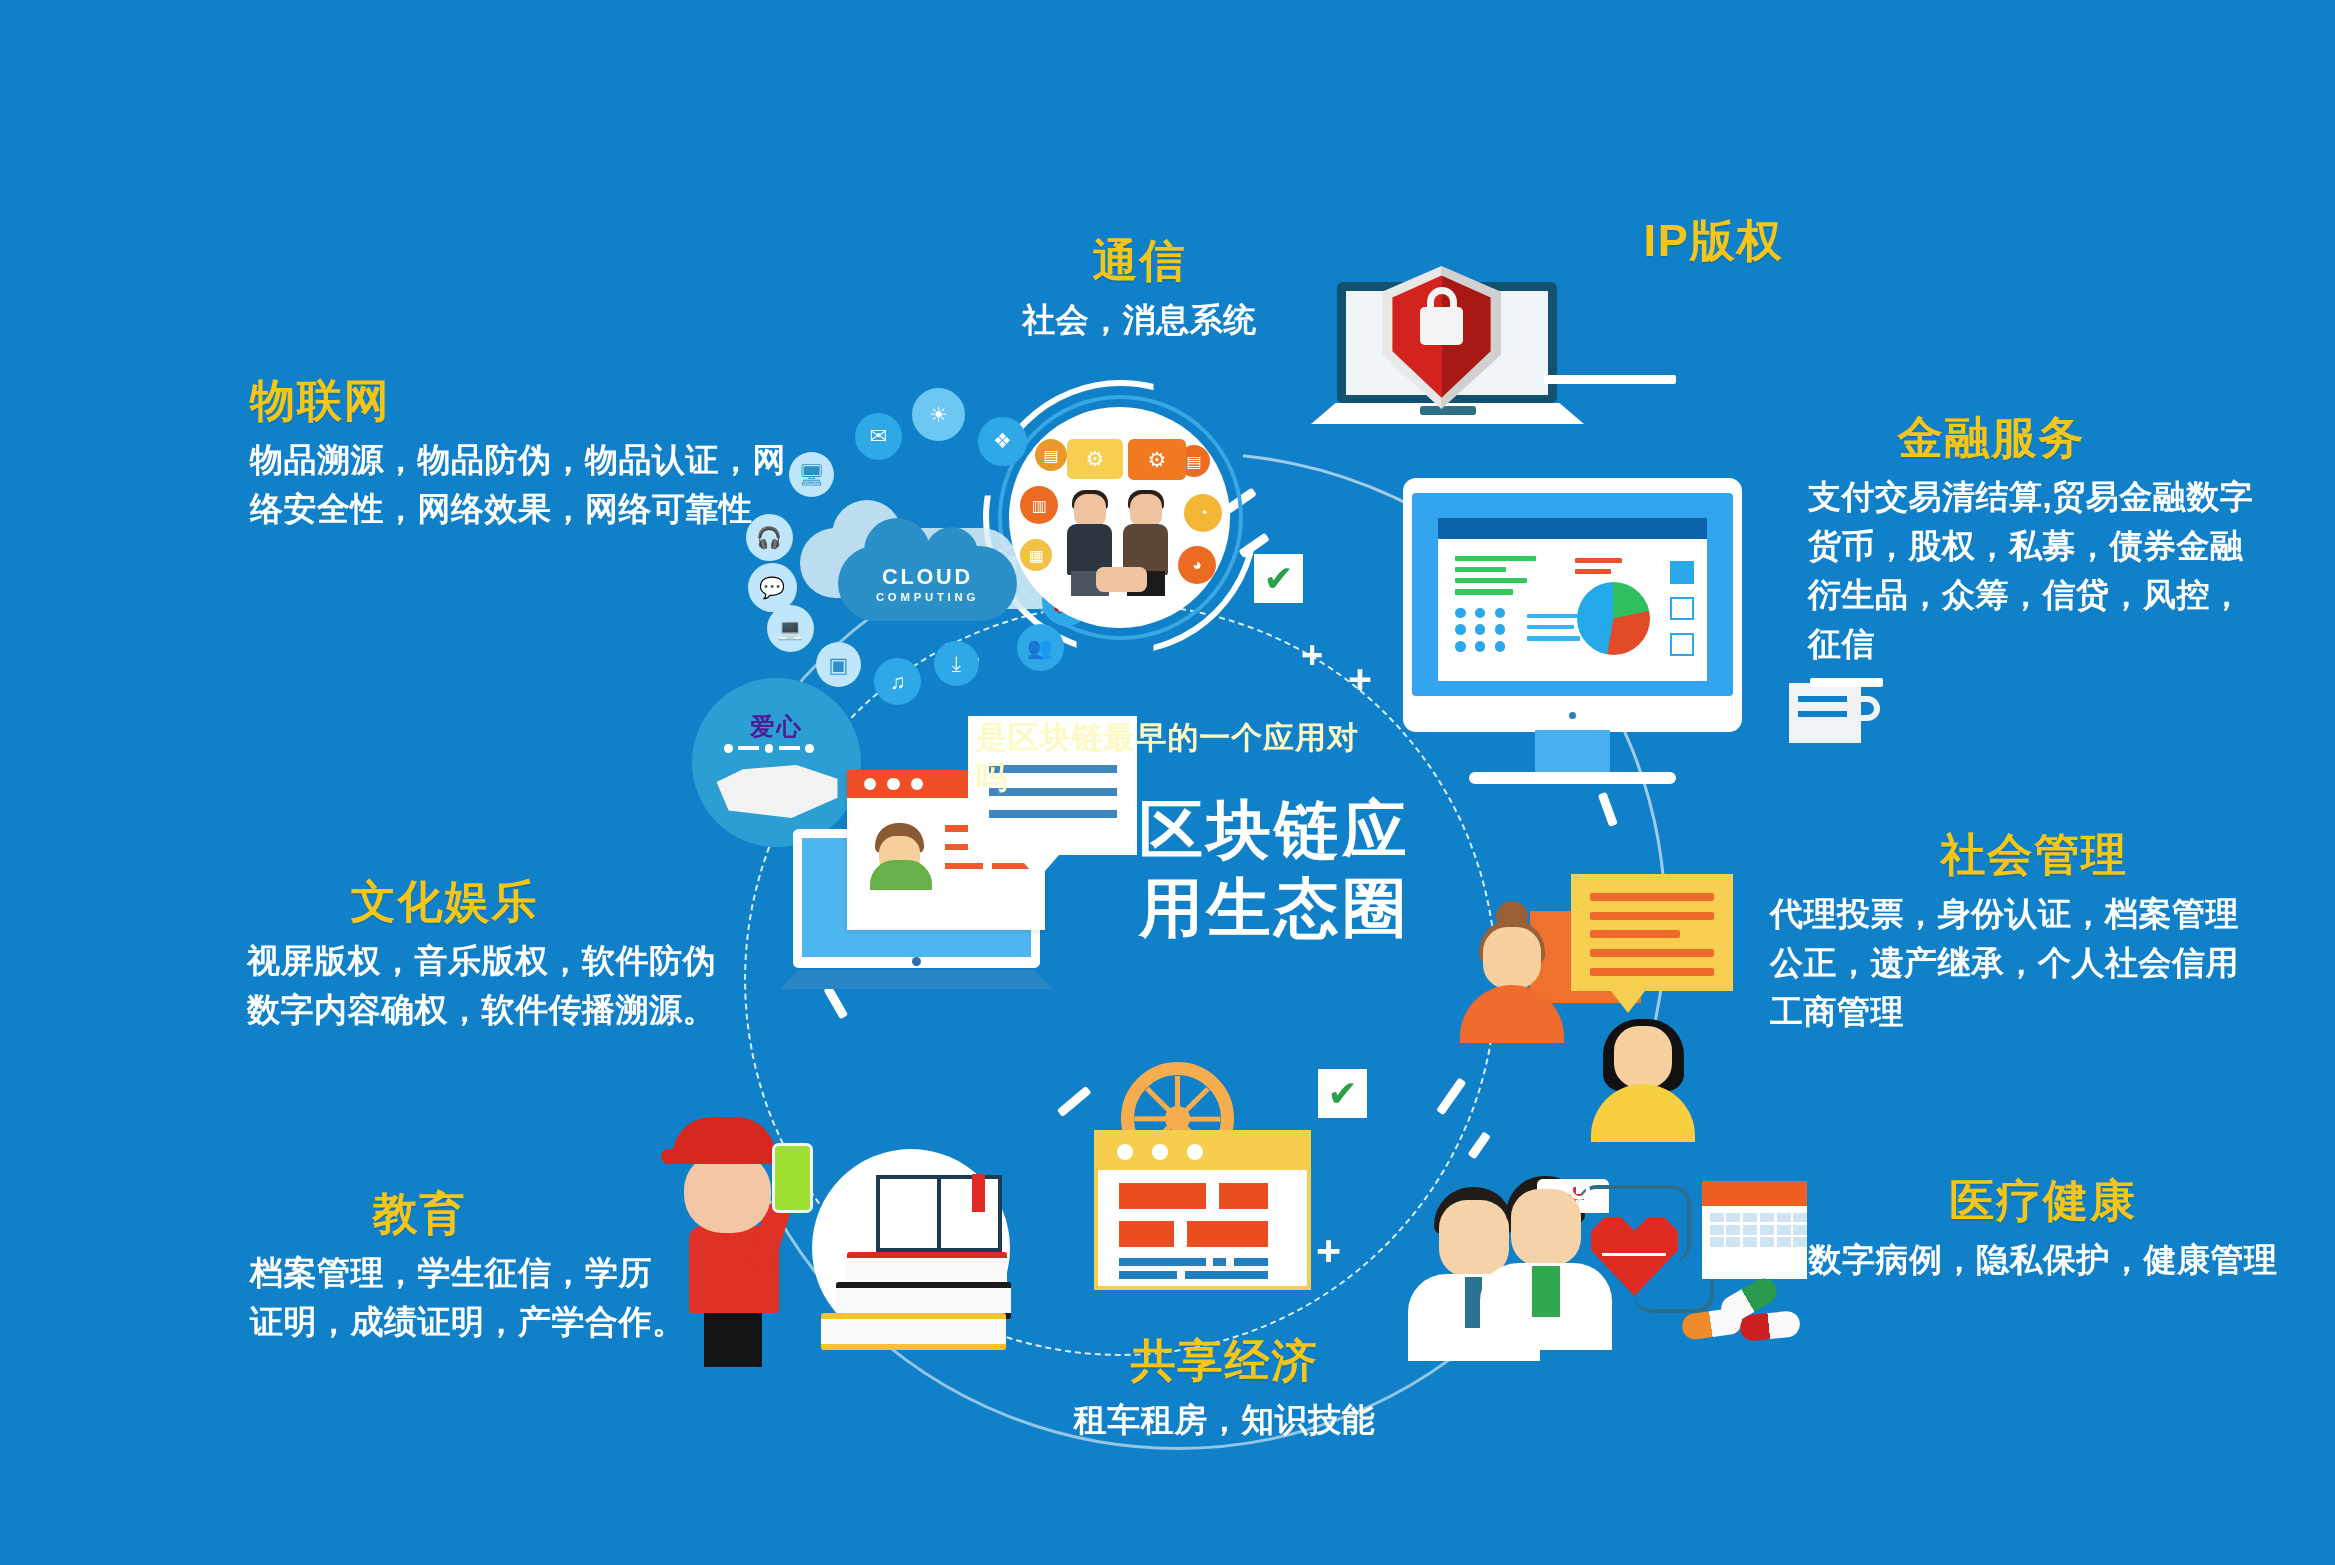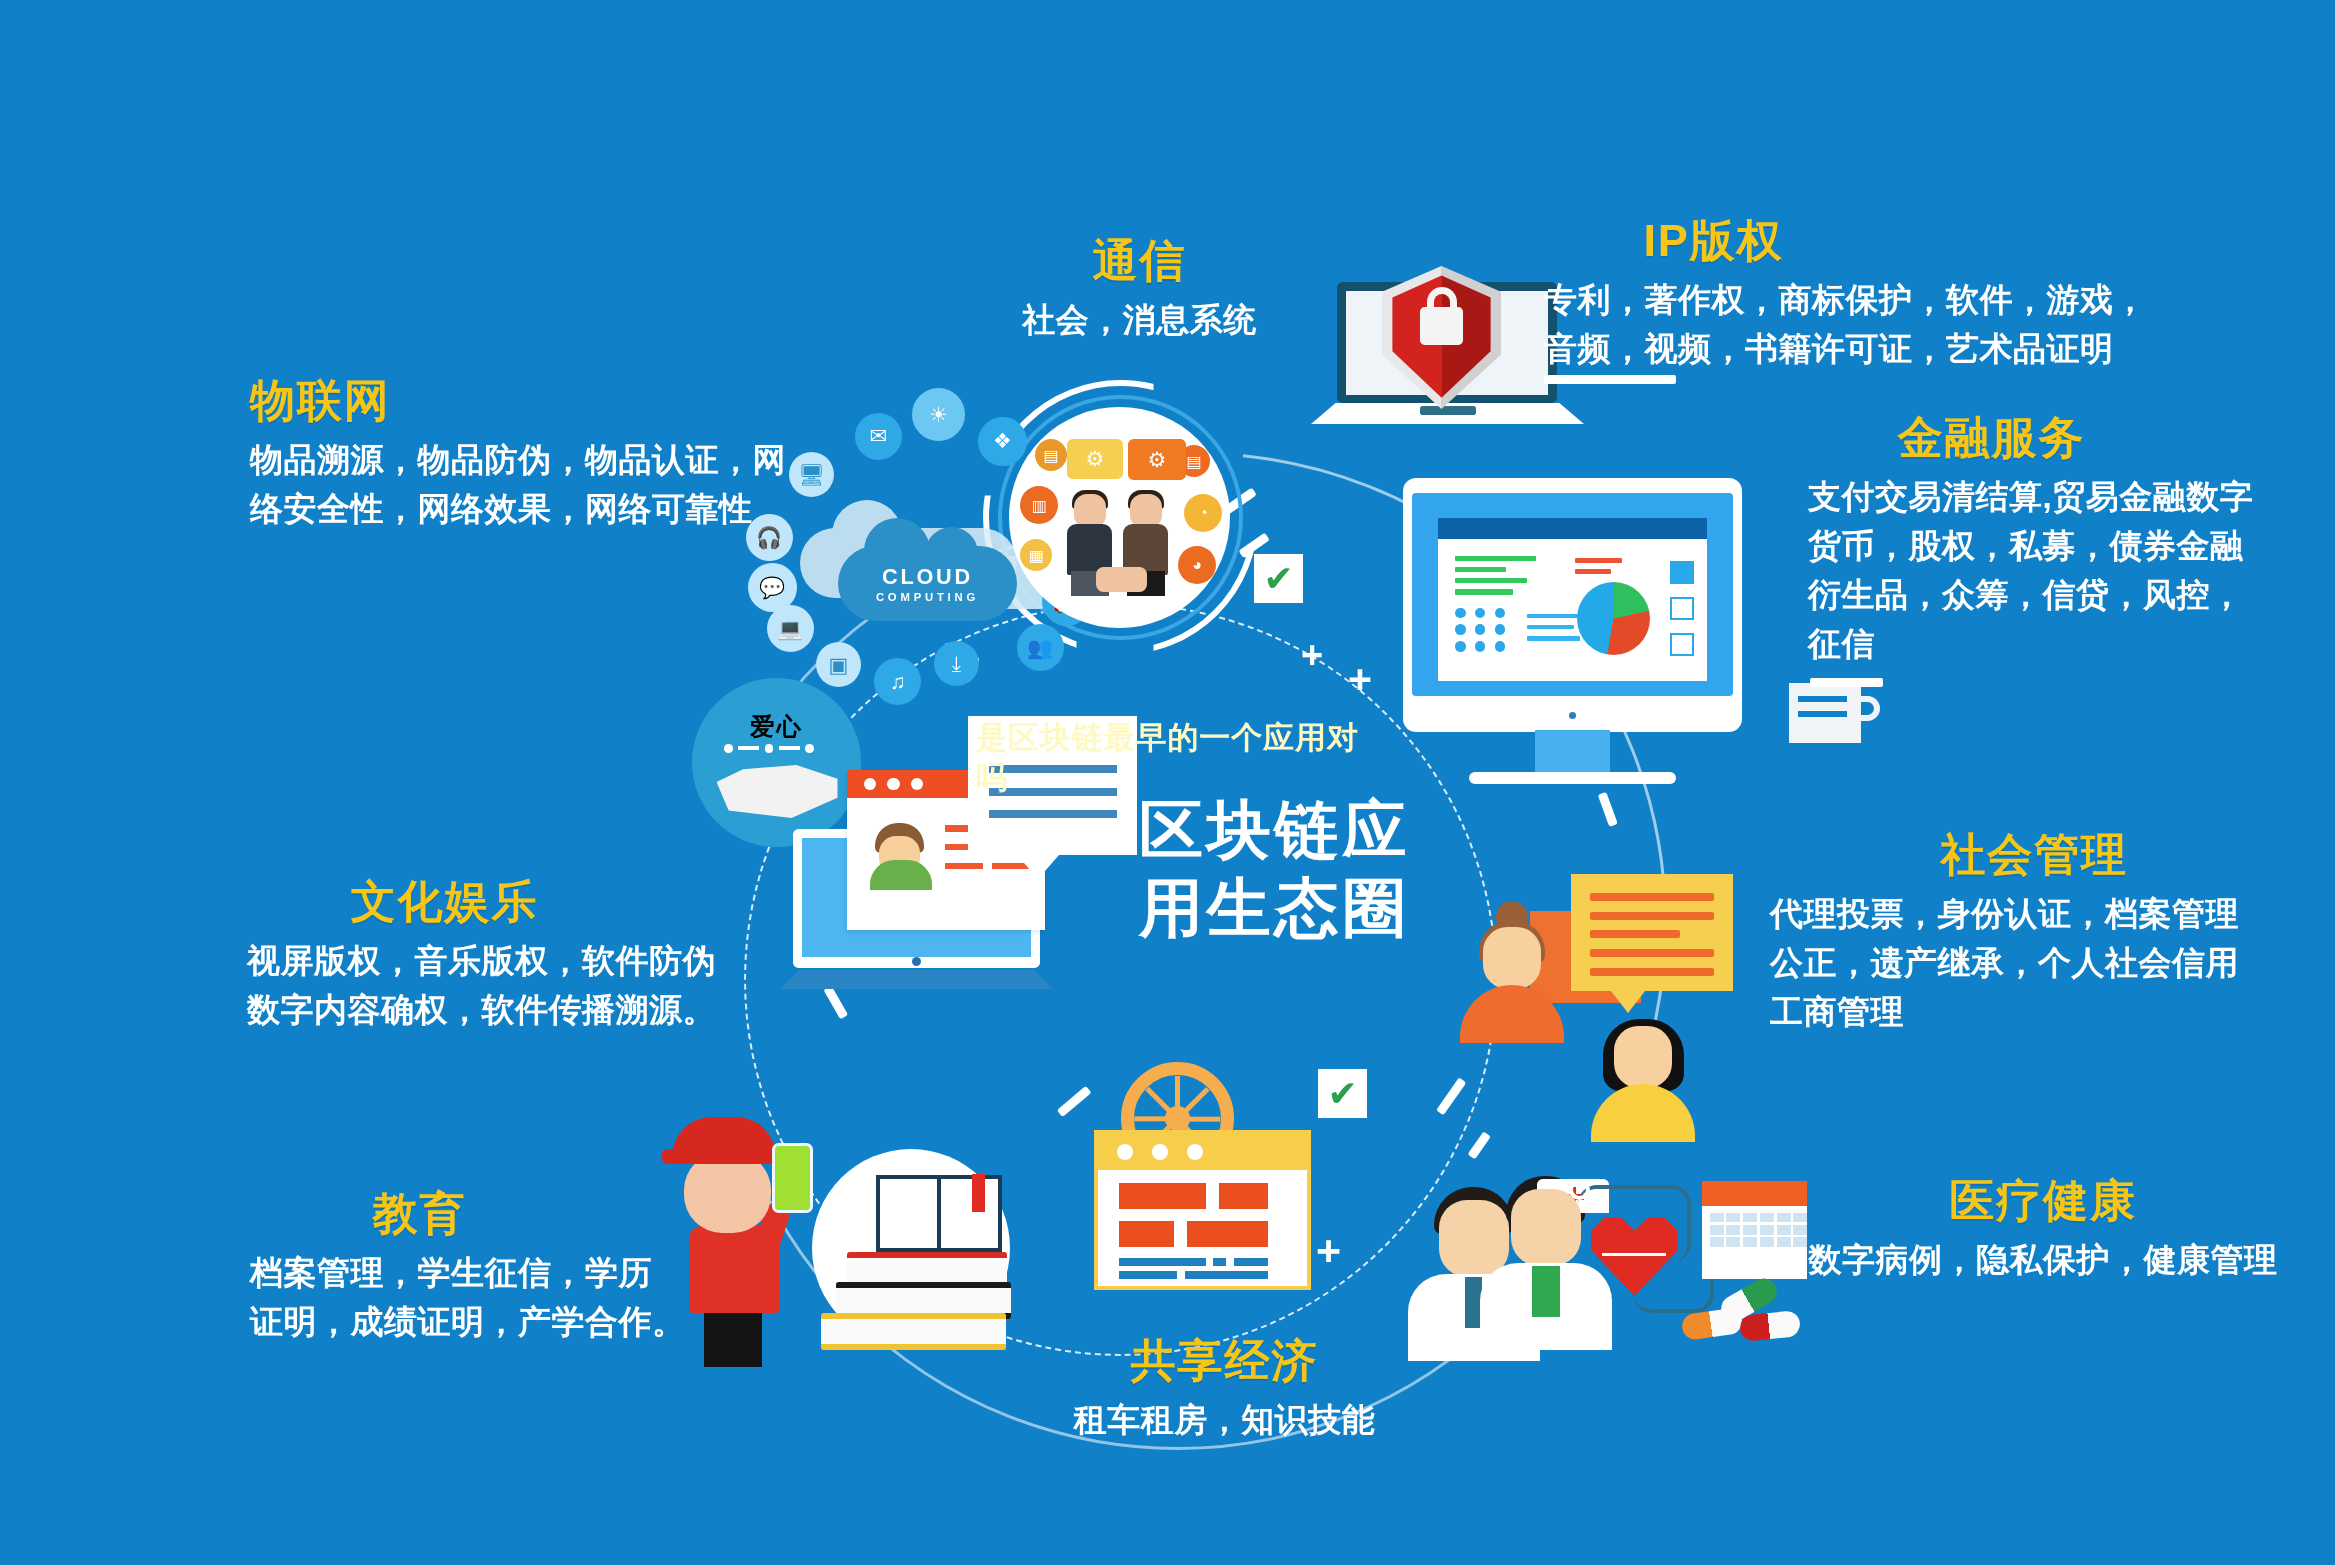--- a/index.html
+++ b/index.html
@@ -127,21 +127,21 @@
   #laptopL .lscr{position:absolute;left:9.4px;top:8.5px;right:9.4px;bottom:11.3px;background:#4db5f0;}
   #laptopL .base{position:absolute;left:0;top:141px;width:273px;height:19px;background:#2a85c4;
      clip-path:polygon(7% 0,93% 0,100% 100%,0 100%);}
   #laptopL .dot{position:absolute;left:50%;margin-left:-4.7px;top:128px;width:9.4px;height:9.4px;border-radius:50%;background:#2a6fae;}
   #speech{position:absolute;left:968px;top:716px;width:169px;height:139px;background:#ffffff;}
   #speech .ln{position:absolute;left:21px;height:7.5px;background:#3f87bf;}
   #speech .tail{position:absolute;left:49px;top:139px;width:0;height:0;border-left:21px solid transparent;border-right:21px solid transparent;border-top:24.5px solid #ffffff;}
 
   
   #heart{position:absolute;left:692px;top:678px;width:169px;height:169px;border-radius:50%;background:#2b9fd4;}
-  #heart .lbl{position:absolute;left:0;right:0;top:32px;text-align:center;color:#000000;font-weight:bold;font-size:24.5px;letter-spacing:1.9px;}
+  #heart .lbl{position:absolute;left:0;right:0;top:32px;text-align:center;color:#4c1d95;font-weight:bold;font-size:24.5px;letter-spacing:1.9px;}
   #heart .hand{position:absolute;left:24.5px;top:87px;width:121px;height:53px;background:#f2f2f2;
      clip-path:polygon(0 32%,22% 8%,66% 0,100% 26%,100% 62%,62% 100%,10% 86%);}
   #heart .dots{position:absolute;left:32px;top:66px;display:flex;align-items:center;gap:5.6px;}
   #heart .dots i{width:8.5px;height:8.5px;border-radius:50%;background:#fff;display:block;}
   #heart .dots b{width:21px;height:3.8px;background:#fff;display:block;}
 
   
   #cal{position:absolute;left:1094px;top:1130px;width:217px;height:160px;background:#ffffff;border:4.7px solid #f7ce4c;box-sizing:border-box;}
   #cal .top{position:absolute;left:0;right:0;top:0;height:36px;background:#f7ce4c;display:flex;align-items:center;gap:19px;padding-left:19px;}
   #cal .top i{width:16px;height:16px;border-radius:50%;background:#fff;display:block;}
@@ -529,22 +529,20 @@
   <div id="center-title">区块链应
 用生态圈</div>
 
   <div class="blk" style="left:942px;top:235px;width:395px;">
     <div class="hd">通信</div>
     <div class="bd">社会，消息系统</div>
   </div>
 
   <div class="blk r" style="left:1544px;top:215px;width:678px;text-align:left;">
     <div class="hd" style="text-align:center;width:339px;">IP版权</div>
-    <div class="bd">专利，著作权，商标保护，软件，游戏，
-音频，视频，书籍许可证，艺术品证明</div>
   </div>
   <div class="ubar" style="left:1544px;top:375px;width:132px;"></div>
 
   <div class="blk l" style="left:250px;top:375px;width:584px;">
     <div class="hd" style="text-align:left;width:395px;">物联网</div>
     <div class="bd">物品溯源，物品防伪，物品认证，网
 络安全性，网络效果，网络可靠性</div>
   </div>
 
   <div class="blk r" style="left:1808px;top:412px;width:471px;">

